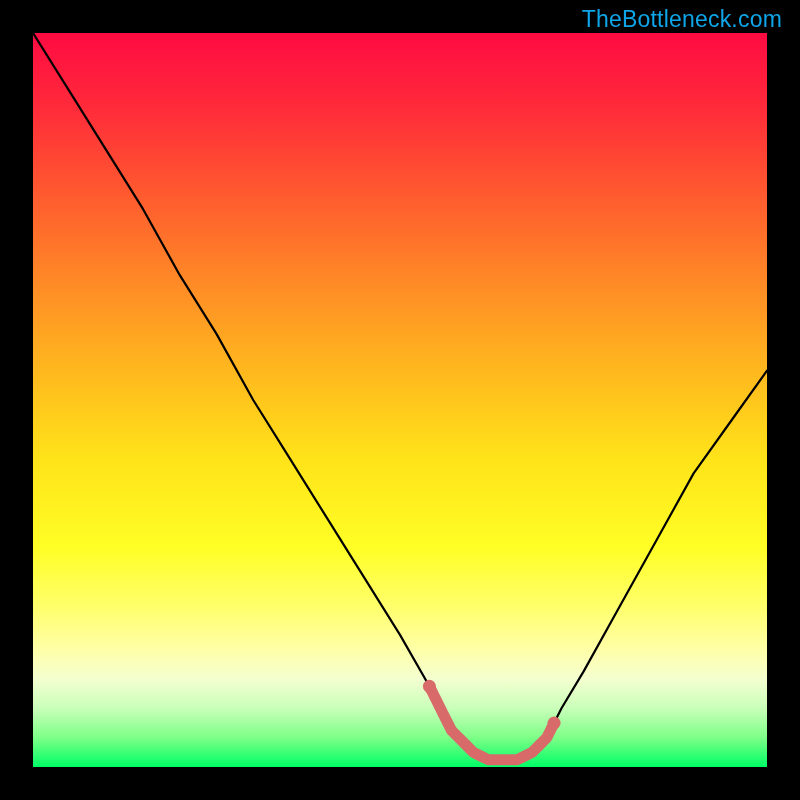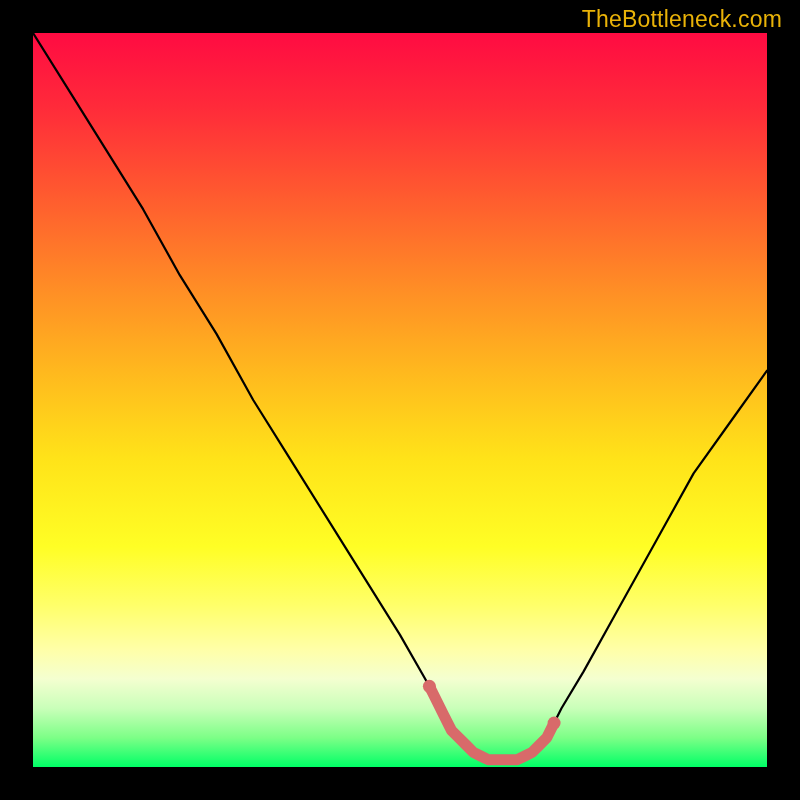--- a/index.html
+++ b/index.html
@@ -1,17 +1,17 @@
 <!DOCTYPE html>
 <html><head>
 <meta charset="utf-8">
 <style>
   * { margin: 0; padding: 0; box-sizing: border-box; }
   body { width: 800px; height: 800px; background: #000; position: relative; font-family: Arial, sans-serif; }
-  .watermark { position: absolute; top: 6px; right: 18px; color: #eab308; font-size: 23px; letter-spacing: 0.2px; font-weight: 400; z-index: 10; }
+  .watermark { position: absolute; top: 6px; right: 18px; color: #0ea5e9; font-size: 23px; letter-spacing: 0.2px; font-weight: 400; z-index: 10; }
   .plot-area { position: absolute; left: 33px; top: 33px; width: 734px; height: 734px; overflow: hidden; }
   .gradient-bg { position: absolute; left: 0; top: 0; width: 100%; height: 100%;
     background: linear-gradient(to bottom,
       #ff0b42 0%,
       #ff2a3a 10%,
       #ff5a2f 22%,
       #ff8a26 34%,
       #ffb81e 46%,
       #ffe319 58%,
       #fffe25 70%,

